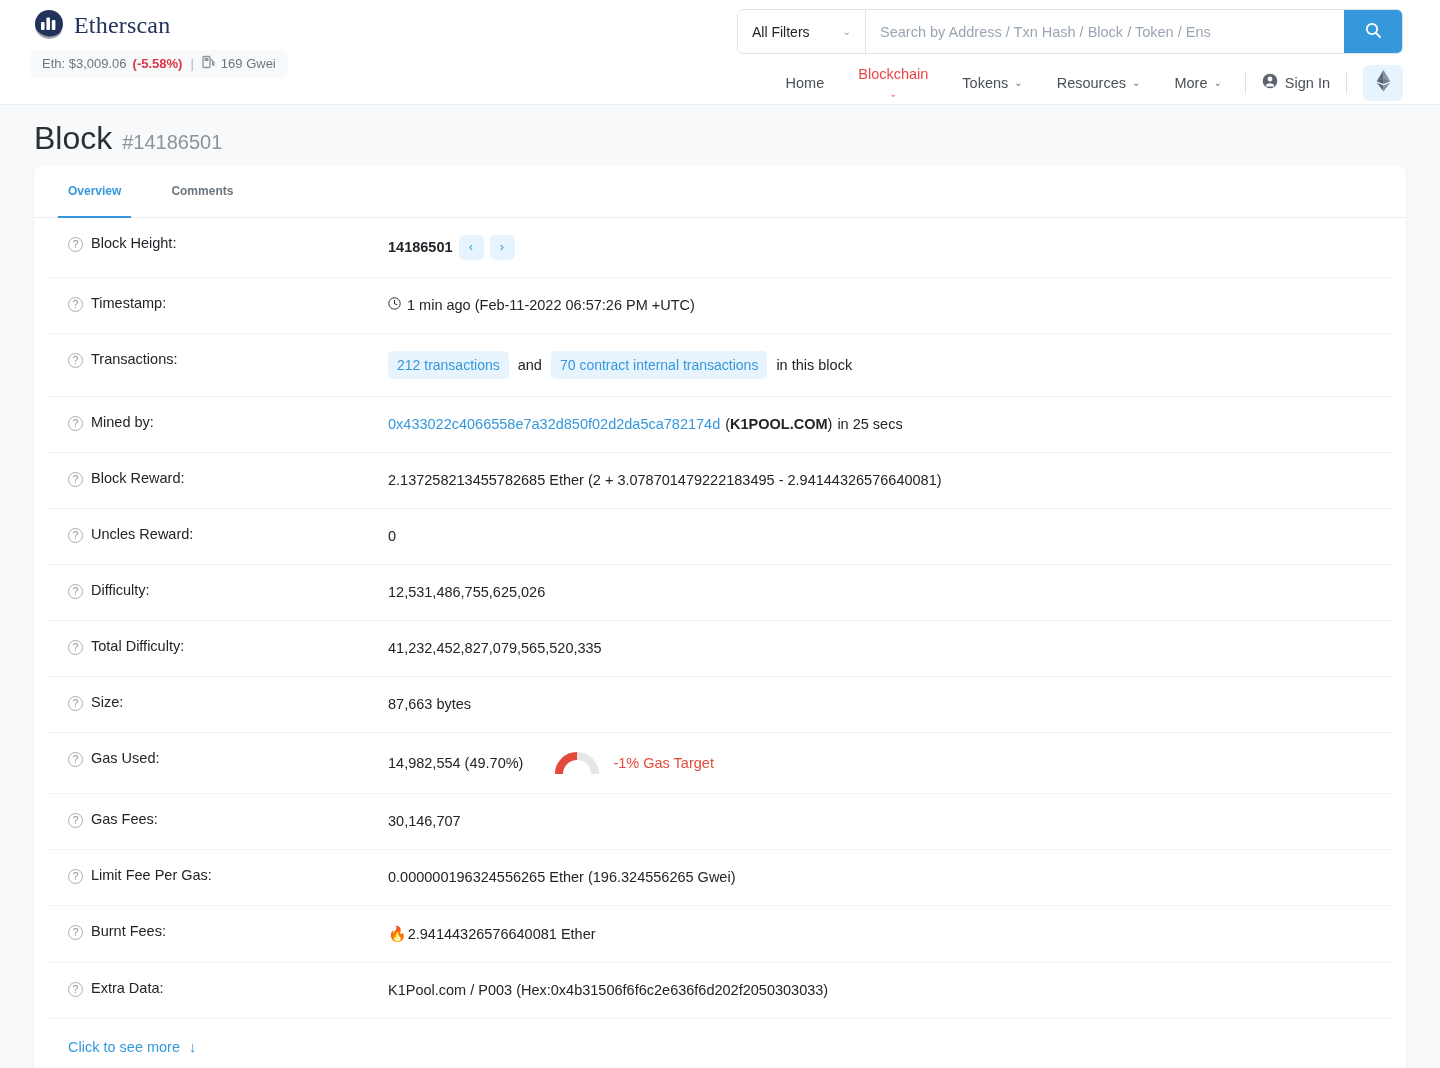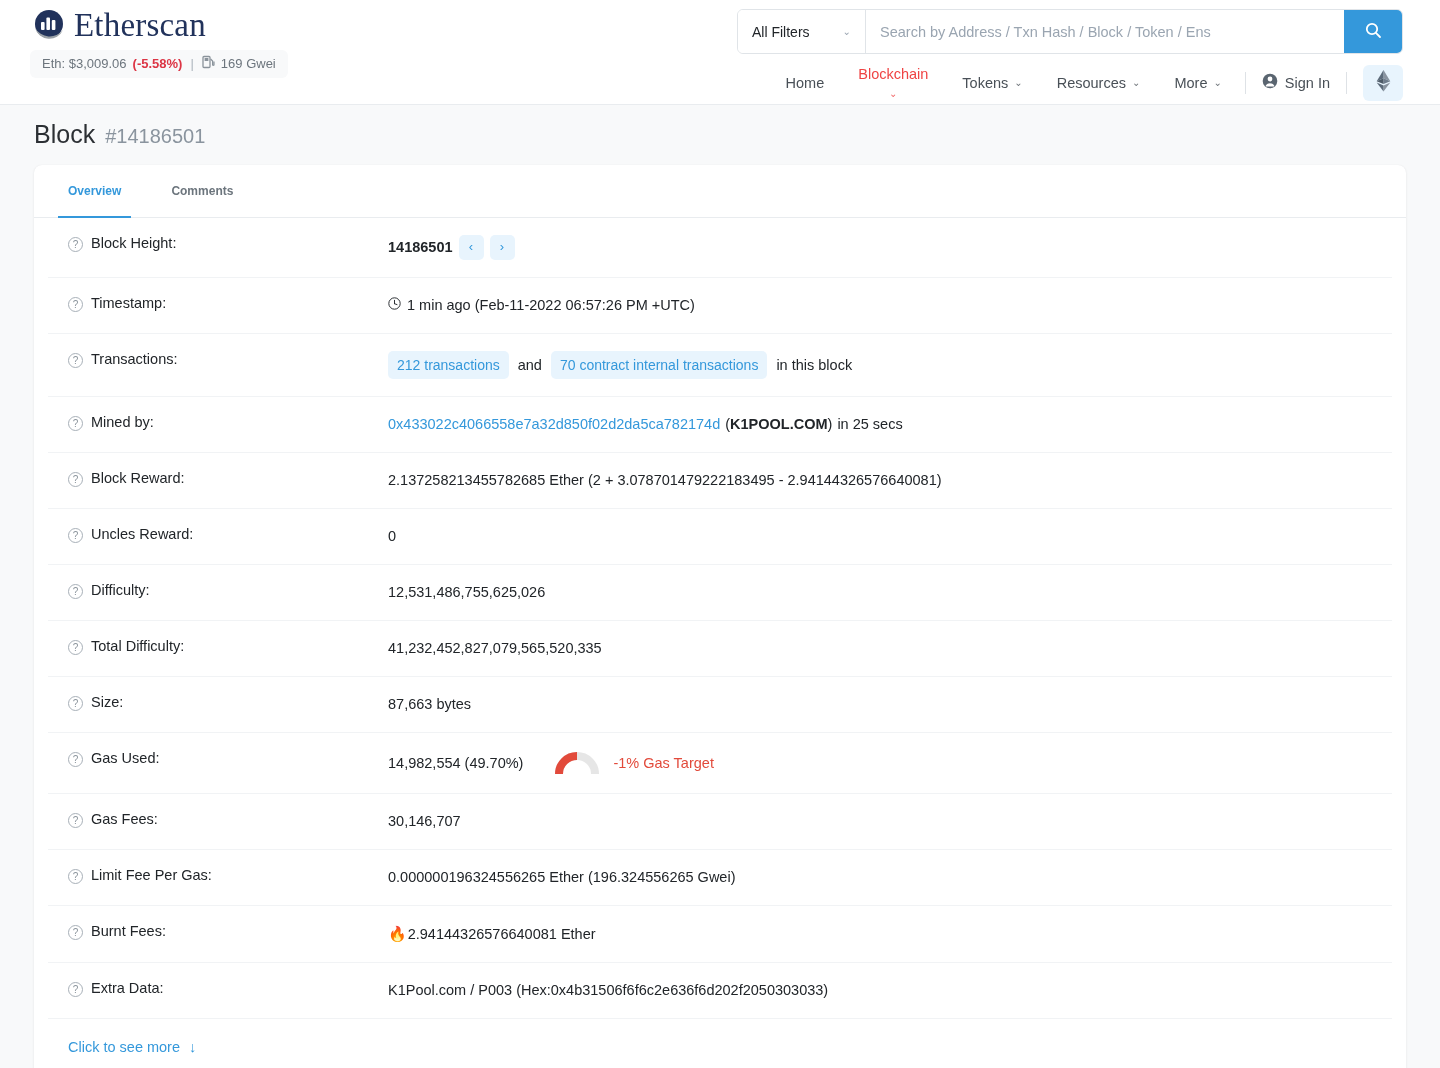--- a/index.html
+++ b/index.html
@@ -22,21 +22,21 @@
   .brand-block {
     position: absolute;
     left: 30px; top: 6px;
   }
   .brand-row { display: flex; align-items: center; gap: 6px; }
   .logo-mark {
     width: 38px; height: 38px; position: relative;
   }
   .brand-name {
     font-family: "Liberation Serif", "DejaVu Serif", serif;
-    font-size: 33px;
+    font-size: 24px;
     color: #21325b;
     letter-spacing: .2px;
     font-weight: 400;
   }
   .ticker {
     margin-top: 6px;
     background: #f8f9fa;
     border-radius: 6px;
     padding: 5px 12px 6px 12px;
     display: inline-flex;
@@ -133,21 +133,21 @@
     margin-left: 10px;
     cursor: pointer;
   }
 
   
   .page-title {
     position: absolute;
     left: 34px; top: 120px;
     display: flex; align-items: baseline; gap: 10px;
   }
-  .page-title .t { font-size: 25px; color: #2c3034; font-weight: 400; }
+  .page-title .t { font-size: 32px; color: #2c3034; font-weight: 400; }
   .page-title .num { font-size: 20px; color: #8a949e; font-weight: 400; }
 
   
   .card {
     position: absolute;
     left: 34px; top: 165px;
     width: 1372px;
     background: #fff;
     border-radius: 8px;
     box-shadow: 0 1px 3px rgba(0,0,0,.07), 0 0 1px rgba(0,0,0,.07);

